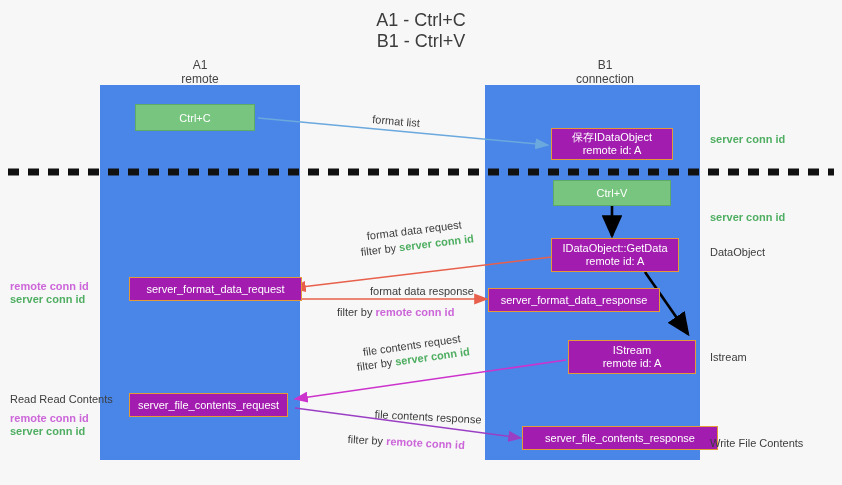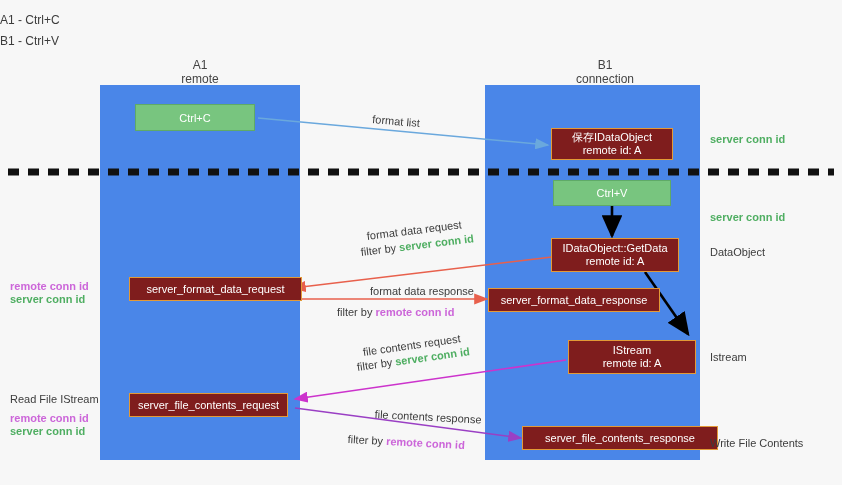--- a/index.html
+++ b/index.html
@@ -5,28 +5,28 @@
   html,body{margin:0;padding:0;}
   body{
     width:842px;height:485px;position:relative;overflow:hidden;
     background:#f7f7f7;
     font-family:"Liberation Sans","DejaVu Sans",sans-serif;
     color:#3c3c3c;
   }
   #stage{position:absolute;inset:0;}
   .lane{position:absolute;background:#4a86e8;}
   .lane-head{position:absolute;text-align:center;font-size:12px;line-height:14px;color:#444;}
-  .title{position:absolute;left:0;right:0;top:10px;font-size:12px;line-height:21px;color:#3c3c3c;}
+  .title{position:absolute;left:0;right:0;top:10px;text-align:center;font-size:18px;line-height:21px;color:#3c3c3c;}
   .box{
     position:absolute;box-sizing:border-box;
     display:flex;align-items:center;justify-content:center;flex-direction:column;
     color:#ffffff;text-align:center;
   }
   .box-green{background:#78c57f;border:1px solid #5faa67;font-size:11px;}
-  .box-orange{background:#7f1d1d;border:1px solid #e39a37;font-size:11px;line-height:13px;}
+  .box-orange{background:#a21caf;border:1px solid #e39a37;font-size:11px;line-height:13px;}
   .box-orange.two-line{line-height:13px;}
   .edge-label{position:absolute;font-size:11px;line-height:14px;white-space:nowrap;color:#3c3c3c;}
   .edge-label.rot{transform-origin:left top;}
   .green-txt{color:#4fae62;font-weight:bold;}
   .magenta-txt{color:#cc66d9;font-weight:bold;}
   .margin-label{position:absolute;font-size:11px;line-height:14px;white-space:nowrap;color:#3c3c3c;}
   .margin-label.bold-green{color:#4fae62;font-weight:bold;}
   .margin-label.bold-magenta{color:#cc66d9;font-weight:bold;}
   svg.overlay{position:absolute;left:0;top:0;width:842px;height:485px;pointer-events:none;}
 </style>
@@ -150,17 +150,17 @@
 
   <div class="margin-label bold-green" style="left:710px;top:132px;">server conn id</div>
   <div class="margin-label bold-green" style="left:710px;top:210px;">server conn id</div>
   <div class="margin-label" style="left:710px;top:245px;">DataObject</div>
   <div class="margin-label" style="left:710px;top:350px;">Istream</div>
   <div class="margin-label" style="left:710px;top:436px;">Write File Contents</div>
 
   <div class="margin-label bold-magenta" style="left:10px;top:279px;">remote conn id</div>
   <div class="margin-label bold-green" style="left:10px;top:292px;">server conn id</div>
 
-  <div class="margin-label" style="left:10px;top:392px;">Read File IStream</div>
+  <div class="margin-label" style="left:10px;top:392px;">Read Read Contents</div>
   <div class="margin-label bold-magenta" style="left:10px;top:411px;">remote conn id</div>
   <div class="margin-label bold-green" style="left:10px;top:424px;">server conn id</div>
 
 </div>
 
 </body></html>

